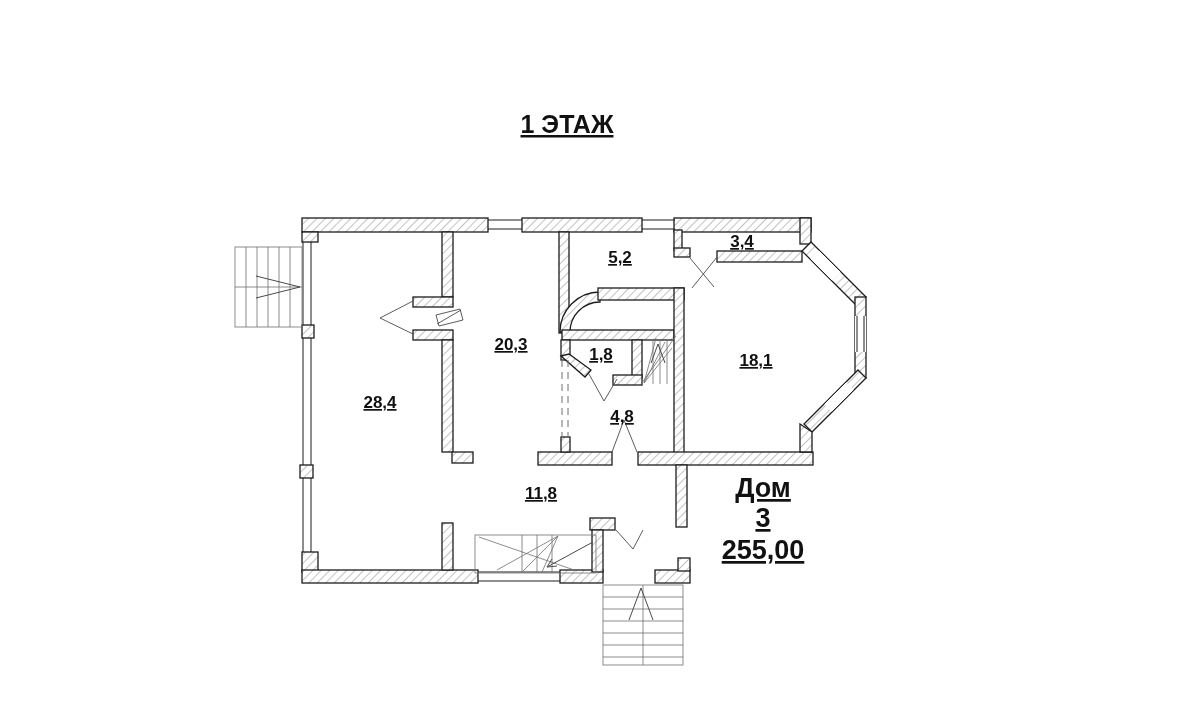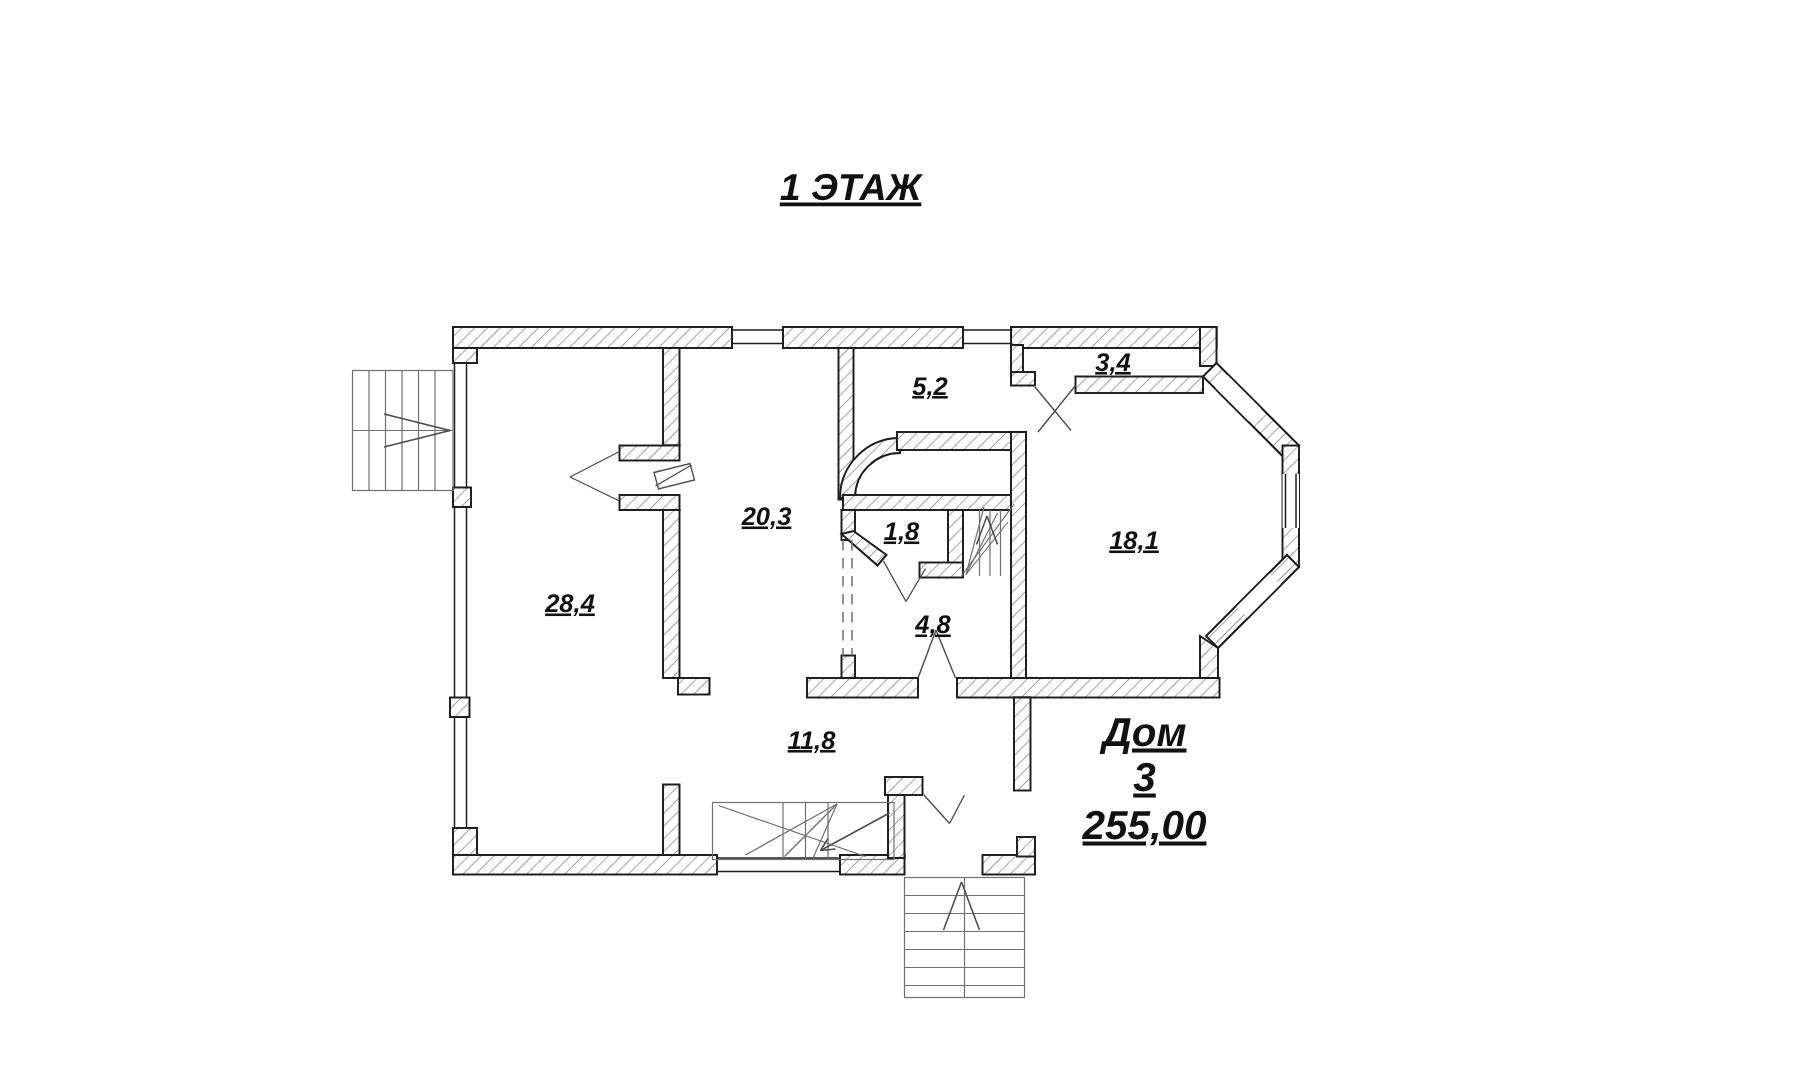--- a/index.html
+++ b/index.html
@@ -1,16 +1,16 @@
 <!DOCTYPE html>
 <html><head>
 <meta charset="utf-8">
 <style>
   html,body{margin:0;padding:0;background:#ffffff;}
-  .stage{width:1200px;height:727px;position:relative;background:#fff;overflow:hidden;font-style:italic;}
+  .stage{width:1200px;height:727px;position:relative;background:#fff;overflow:hidden;}
   svg{display:block;}
   text{font-family:"Liberation Sans",sans-serif;fill:#111;}
   .rl{font-size:17px;font-weight:bold;text-decoration:underline;text-anchor:middle;}
   .t-title{font-size:25px;font-weight:bold;text-decoration:underline;text-anchor:middle;}
   .t-house{font-size:27px;font-weight:bold;text-decoration:underline;text-anchor:middle;}
   .w rect,.w polygon,.w path{fill:url(#hatch);stroke:#1c1c1c;stroke-width:1.3;}
   .win line{stroke:#1c1c1c;stroke-width:1;}
   .win .pane{fill:#ffffff;stroke:none;}
   .door line{stroke:#4a4a4a;stroke-width:0.9;fill:none;}
   .door polygon{fill:#ffffff;stroke:#4a4a4a;stroke-width:0.9;}

